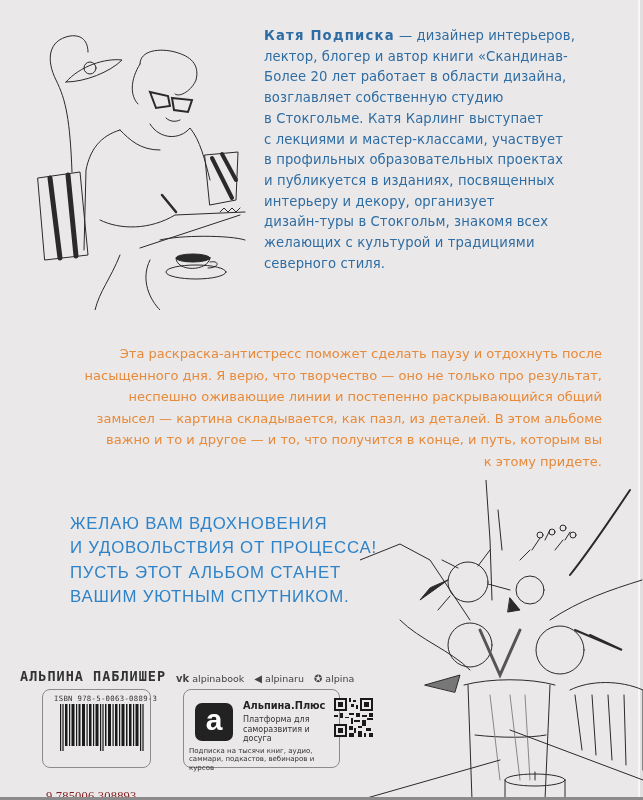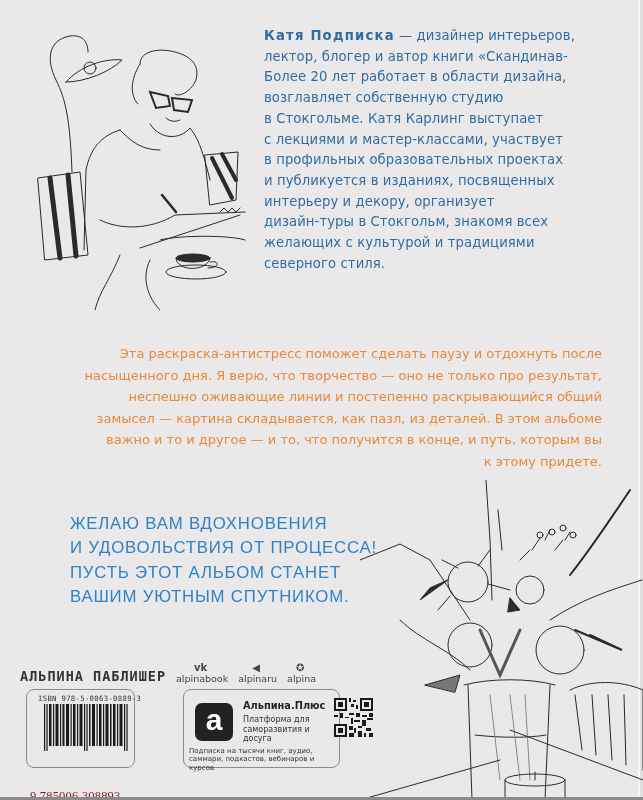--- a/index.html
+++ b/index.html
@@ -11,23 +11,23 @@
   .illus-flowers{position:absolute;left:360px;top:480px;width:283px;height:320px;}
   .bio{position:absolute;left:264px;top:26px;width:360px;color:#2e6da3;font-size:13.2px;line-height:20.7px;letter-spacing:0.1px;}
   .bio .name{font-weight:bold;letter-spacing:1.2px;}
   .bio p{margin:0;}
   .blurb{position:absolute;left:42px;top:343px;width:560px;color:#e78a3a;font-size:13px;line-height:21.5px;text-align:right;}
   .blurb p{margin:0;}
   .wish{position:absolute;left:42px;top:512px;color:#2e83c8;font-size:16.8px;line-height:24.3px;letter-spacing:0.8px;font-family:"Liberation Sans",sans-serif;margin-left:28px;}
   .wish div{white-space:nowrap;}
   .pub-row{position:absolute;left:20px;top:664px;display:flex;align-items:flex-end;height:20px;}
   .pub-logo{font-family:"DejaVu Sans Mono",monospace;font-size:13.5px;font-weight:bold;color:#333;letter-spacing:1px;margin-right:10px;}
-  .social{display:flex;align-items:center;font-size:9.5px;color:#444;margin-right:10px;flex-direction:column;}
+  .social{display:flex;align-items:center;font-size:9.5px;color:#444;margin-right:10px;}
   .social .ico{font-weight:bold;margin-right:3px;font-size:10px;}
-  .isbn-box{position:absolute;left:26px;top:689px;width:107px;height:77px;border:1px solid #8c8a8b;border-radius:8px;}
+  .isbn-box{position:absolute;left:42px;top:689px;width:107px;height:77px;border:1px solid #8c8a8b;border-radius:8px;}
   .isbn-text{position:absolute;left:11px;top:4px;font-family:"DejaVu Sans Mono",monospace;font-size:7.3px;color:#333;letter-spacing:0.3px;white-space:nowrap;}
   .barcode{position:absolute;left:17px;top:14px;width:84px;height:47px;}
   .isbn-num{position:absolute;left:3px;top:59px;font-family:Liberation Serif, serif;font-size:12.5px;color:#7f1d1d;white-space:nowrap;letter-spacing:0.2px;margin-top:40px;}
   .plus-box{position:absolute;left:183px;top:689px;width:155px;height:77px;border:1px solid #8c8a8b;border-radius:8px;}
   .plus-logo{position:absolute;left:11px;top:13px;width:38px;height:38px;background:#222;border-radius:7px;color:#fff;font-size:30px;font-weight:bold;text-align:center;line-height:34px;font-family:"Liberation Sans",sans-serif;}
   .plus-title{position:absolute;left:59px;top:10px;font-size:9.8px;font-weight:bold;color:#222;}
   .plus-sub{position:absolute;left:59px;top:25px;font-size:8px;line-height:9.5px;color:#333;width:80px;}
   .plus-desc{position:absolute;left:5px;top:57px;font-size:7px;line-height:8.4px;color:#333;width:150px;}
   .qr{position:absolute;left:150px;top:8px;width:39px;height:39px;}
 </style>

